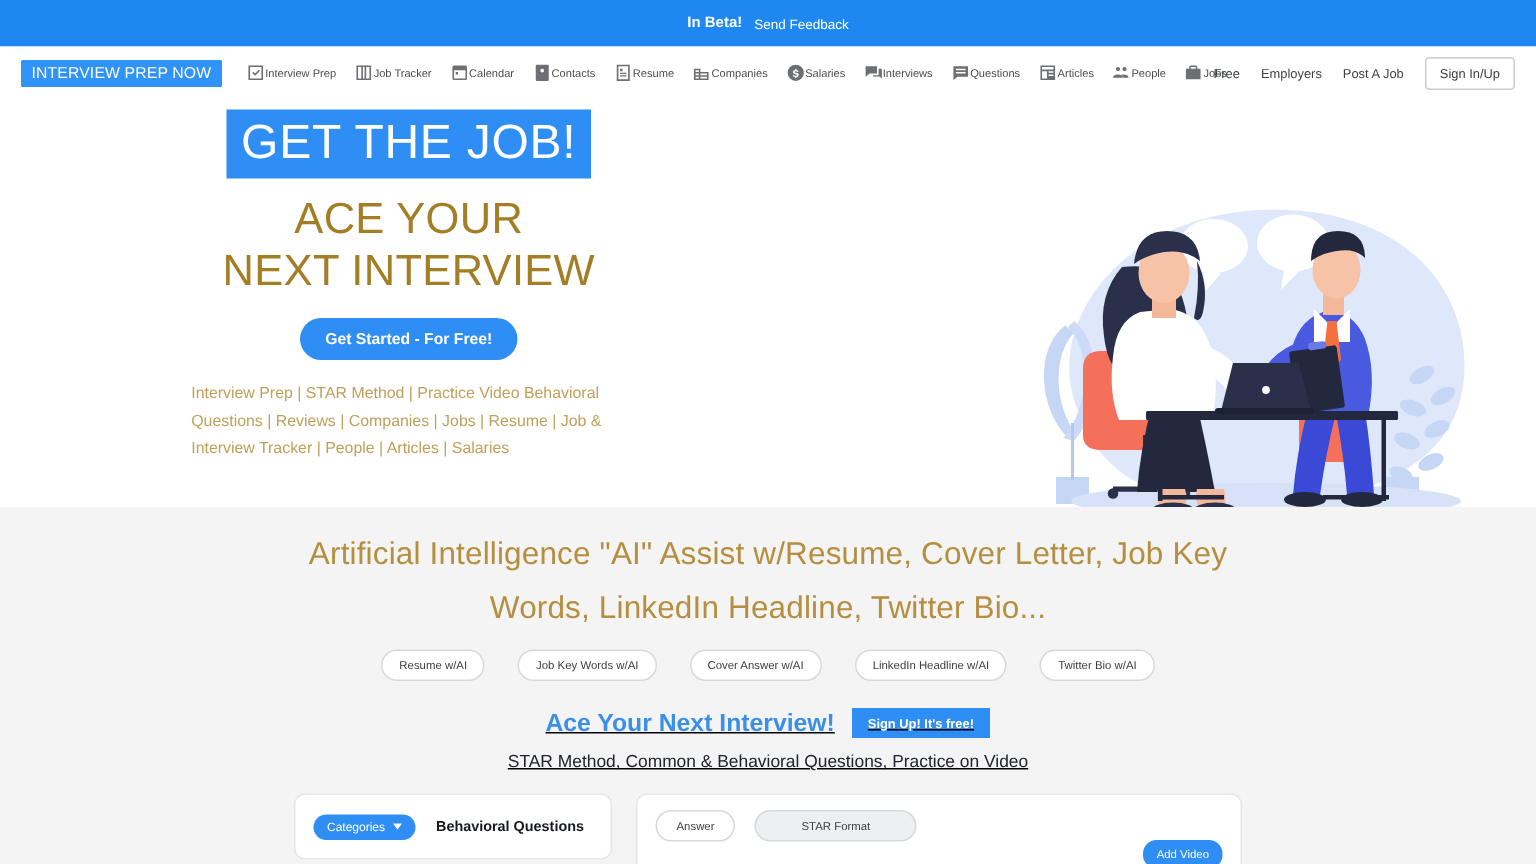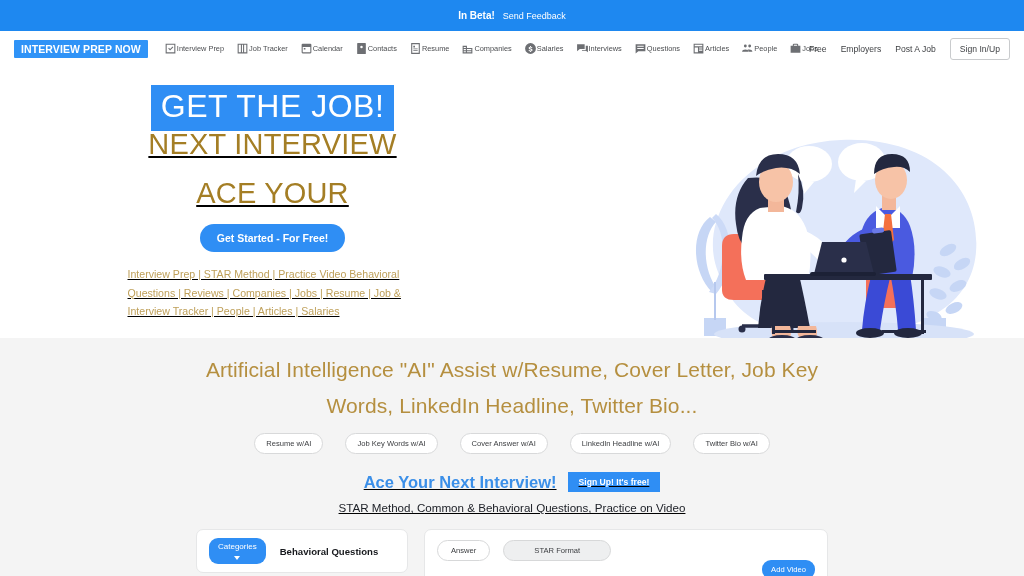--- a/index.html
+++ b/index.html
@@ -34,21 +34,21 @@
     background: #ffffff;
     display: flex;
     align-items: center;
     padding: 0 14px;
     position: relative;
   }
   .logo {
     background: #2f93f7;
     color: #ffffff;
     font-size: 10.5px;
-    font-weight: bold;
+    font-weight: normal;
     letter-spacing: .1px;
     padding: 4px 7px 4px 7px;
     border-radius: 1px;
     white-space: nowrap;
     line-height: 1;
   }
   .nav-main {
     display: flex;
     align-items: flex-start;
     margin-left: 10px;
@@ -103,25 +103,24 @@
 
   
   .hero {
     position: relative;
     height: 271px;
     background: #ffffff;
     overflow: hidden;
   }
   .hero-left {
     position: absolute;
-    left: 0; top: 12px;
+    left: 0; top: 0;
     width: 545px;
     padding-top: 6px;
     text-align: center;
-    text-decoration: underline;
   }
   .hero-h1 {
     display: inline-block;
     background: #2f8ef4;
     color: #ffffff;
     font-size: 32px;
     font-weight: normal;
     letter-spacing: .5px;
     padding: 5px 10px 7px 10px;
     line-height: 1.05;
@@ -261,21 +260,20 @@
     color: #ffffff;
     font-size: 8px;
     border: none;
     border-radius: 9px;
     padding: 4px 9px;
     display: inline-flex;
     align-items: center;
     gap: 5px;
     cursor: pointer;
     font-family: "Liberation Sans", sans-serif;
-    flex-direction: column;
   }
   .caret { width:0;height:0;border-left:3px solid transparent;border-right:3px solid transparent;border-top:4px solid #ffffff;display:inline-block; }
   .panel-left-title { font-size: 9.6px; font-weight: bold; color: #17191d; }
 
   .panel-right {
     width: 404px;
     height: 100%;
     padding: 10px 12px 0 12px;
     position: relative;
   }
@@ -437,22 +435,22 @@
     <a class="link" href="#">Free</a>
     <a class="link" href="#">Employers</a>
     <a class="link" href="#">Post A Job</a>
     <button class="signin-btn">Sign In/Up</button>
   </div>
 </div>
 
 <section class="hero">
   <div class="hero-left">
     <h1 class="hero-h1">GET THE JOB!</h1>
+    <div class="hero-h2">ACE YOUR</div>
     <div class="hero-h2" style="margin-top:-8px">NEXT INTERVIEW</div>
-    <div class="hero-h2">ACE YOUR</div>
     <button class="hero-cta">Get Started - For Free!</button>
     <div class="hero-links">Interview Prep | STAR Method | Practice Video Behavioral Questions | Reviews | Companies | Jobs | Resume | Job &amp; Interview Tracker | People | Articles | Salaries</div>
   </div>
 
   <div class="hero-art">
     <svg viewBox="0 0 330 235" xmlns="http://www.w3.org/2000/svg">
 
       <path d="M42 150 C20 95 70 22 165 18 C258 14 305 70 300 130 C296 180 250 212 165 214 C85 216 56 190 42 150 Z" fill="#dfe8fb"></path>
 
       <path d="M34 95 C14 110 16 150 36 170 L42 168 C26 148 26 114 40 100 Z" fill="#c6d6f5"></path>

